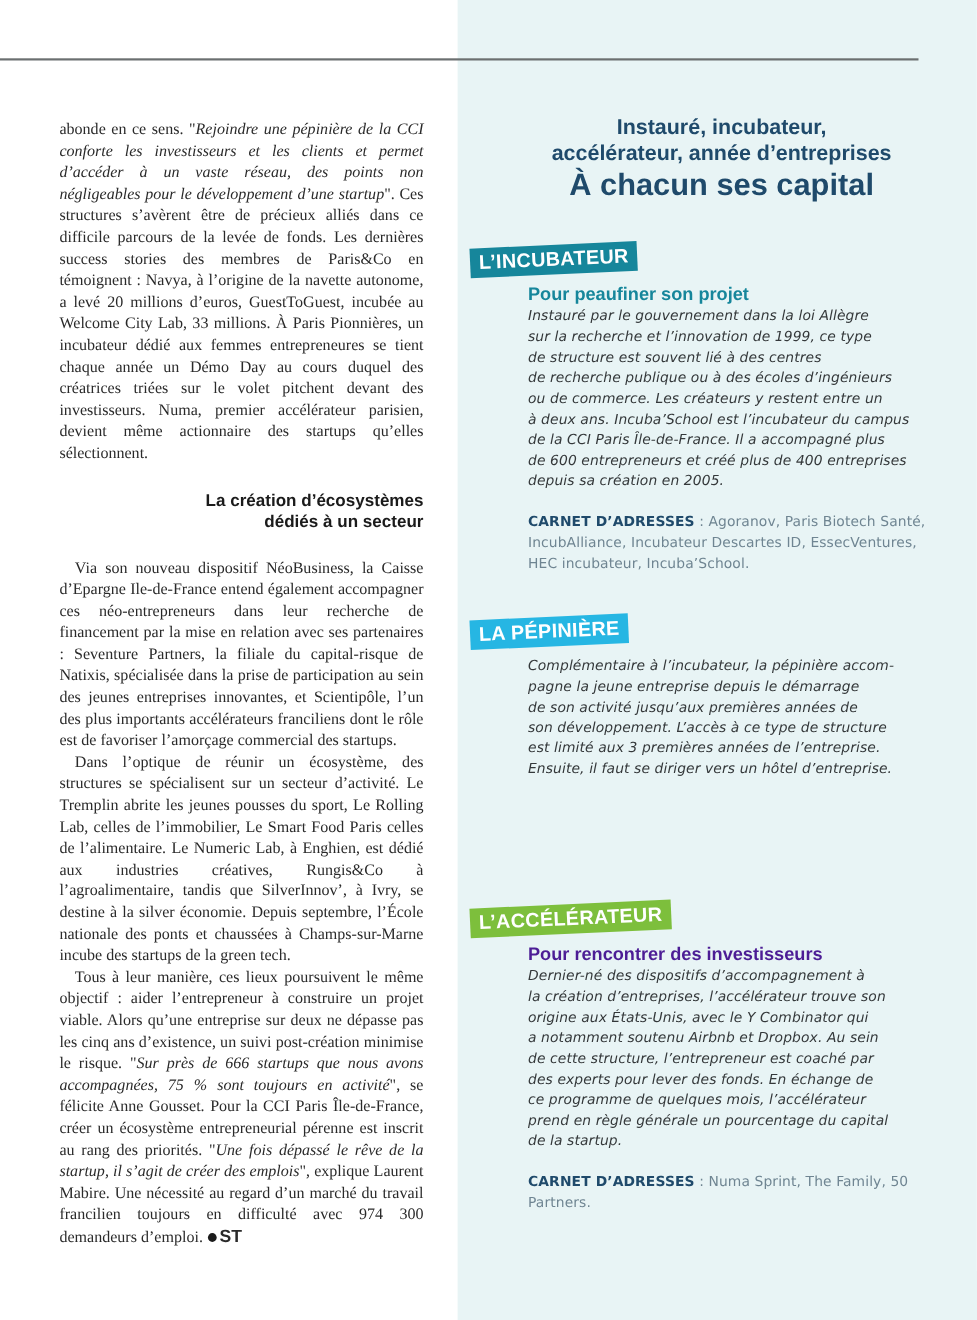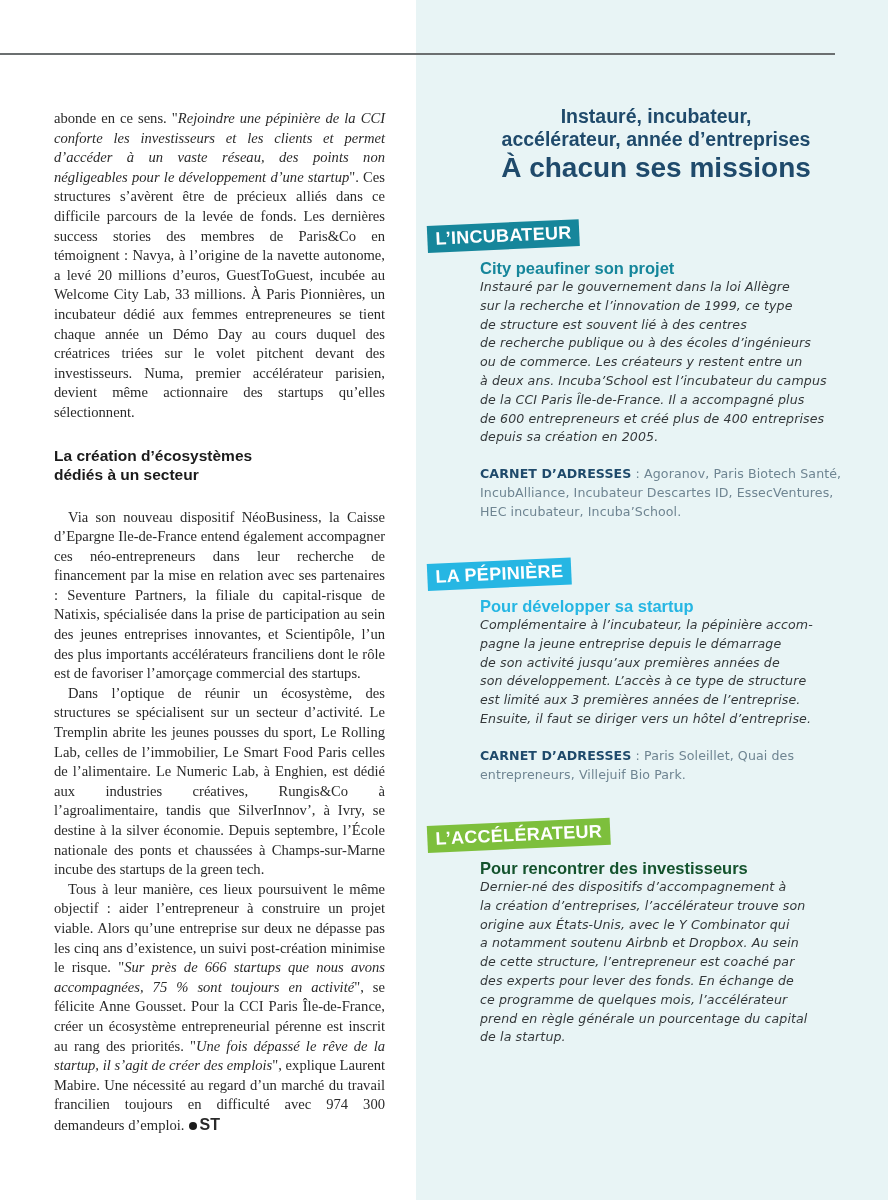--- a/index.html
+++ b/index.html
@@ -21,21 +21,21 @@
       font-family: "Liberation Serif", "DejaVu Serif", serif;
       font-size: 14.6px; line-height: 19.6px; color: #2a2a2a;
       text-align: justify; hyphens: manual;
     }
     .left-col p { margin: 0; }
     .left-col p.indent { text-indent: 14px; }
     .left-col em { }
     .subhead {
       font-family: "Liberation Sans", "DejaVu Sans", sans-serif;
       font-weight: bold; font-size: 15.5px; line-height: 19px;
-      color: #1b1b1b; text-align: left; margin: 23px 0 24px 0;
+      color: #1b1b1b; text-align: right; margin: 23px 0 24px 0;
     }
     .signoff-dot { display: inline-block; width: 8px; height: 8px; border-radius: 50%; background: #1b1b1b; margin: 0 3px 1px 4px; vertical-align: middle; }
     .signoff {
       font-family: "Liberation Sans", "DejaVu Sans", sans-serif;
       font-weight: bold; font-size: 16px;
     }
     
     .right-col {
       position: absolute; left: 416px; top: 0; width: 472px;
       font-family: "DejaVu Sans", "Liberation Sans", sans-serif;
@@ -84,62 +84,61 @@
 
   <p class="indent">Via son nouveau dispositif NéoBusiness, la Caisse d’Epargne Ile-de-France entend également accom­pagner ces néo-entrepreneurs dans leur recherche de financement par la mise en relation avec ses par­tenaires : Seventure Partners, la filiale du capital-risque de Natixis, spécialisée dans la prise de parti­cipation au sein des jeunes entreprises innovantes, et Scientipôle, l’un des plus importants accélérateurs franciliens dont le rôle est de favoriser l’amorçage commercial des startups.</p>
   <p class="indent">Dans l’optique de réunir un écosystème, des structures se spécialisent sur un secteur d’activité. Le Tremplin abrite les jeunes pousses du sport, Le Rolling Lab, celles de l’immobilier, Le Smart Food Paris celles de l’alimentaire. Le Numeric Lab, à En­ghien, est dédié aux industries créatives, Rungis&amp;Co à l’agroalimentaire, tandis que SilverInnov’, à Ivry, se destine à la silver économie. Depuis septembre, l’École nationale des ponts et chaussées à Champs-sur-Marne incube des startups de la green tech.</p>
   <p class="indent"><span>Tous à leur manière, ces lieux poursuivent le même objectif : aider l’entrepreneur à construire un projet viable. Alors qu’une entreprise sur deux ne dépasse pas les cinq ans d’existence, un suivi post-création minimise le risque. "</span><em>Sur près de 666 startups que nous avons accompagnées, 75 % sont toujours en activité</em><span>", se félicite Anne Gousset. Pour la CCI Paris Île-de-France, créer un écosystème entrepreneurial pérenne est inscrit au rang des priorités. "</span><em>Une fois dépassé le rêve de la startup, il s’agit de créer des emplois</em><span>", explique Laurent Mabire. Une nécessité au regard d’un marché du travail francilien toujours en difficulté avec 974 300 demandeurs d’emploi.</span><span class="signoff-dot"></span><span class="signoff">ST</span></p>
 </div>
 
 <div class="right-col">
   <div class="box-title">
     <div class="t1">Instauré, incubateur,</div>
     <div class="t1">accélérateur, année d’entreprises</div>
-    <div class="t2">À chacun ses missions</div>
+    <div class="t2">À chacun ses capital</div>
   </div>
 
   <div class="section" style="top:226px;">
     <div class="tag" style="background:#16869b;">L’INCUBATEUR</div>
     <div class="sec-content" style="top:32px;">
-      <h3 class="sec-heading" style="color:#16869b;">City peaufiner son projet</h3>
+      <h3 class="sec-heading" style="color:#16869b;">Pour peaufiner son projet</h3>
       <p class="sec-body">Instauré par le gouvernement dans la loi Allègre
 sur la recherche et l’innovation de 1999, ce type
 de structure est souvent lié à des centres
 de recherche publique ou à des écoles d’ingénieurs
 ou de commerce. Les créateurs y restent entre un
 à deux ans. Incuba’School est l’incubateur du campus
 de la CCI Paris Île-de-France. Il a accompagné plus
 de 600 entrepreneurs et créé plus de 400 entreprises
 depuis sa création en 2005.</p>
       <p class="sec-address"><span class="addr-label">CARNET D’ADRESSES</span><span> : Agoranov, Paris Biotech Santé, IncubAlliance, Incubateur Descartes ID, EssecVentures, HEC incubateur, Incuba’School.</span></p>
     </div>
   </div>
 
   <div class="section" style="top:564px;">
     <div class="tag" style="background:#26b6e3;">LA PÉPINIÈRE</div>
     <div class="sec-content" style="top:32px;">
-      <h3 class="sec-heading" style="color:#26b6e3;">Pour développer sa startup</h3>
       <p class="sec-body">Complémentaire à l’incubateur, la pépinière accom-
 pagne la jeune entreprise depuis le démarrage
 de son activité jusqu’aux premières années de
 son développement. L’accès à ce type de structure
 est limité aux 3 premières années de l’entreprise.
 Ensuite, il faut se diriger vers un hôtel d’entreprise.</p>
-      <p class="sec-address"><span class="addr-label">CARNET D’ADRESSES</span><span> : Paris Soleillet, Quai des entrepreneurs, Villejuif Bio Park.</span></p>
     </div>
   </div>
 
   <div class="section" style="top:826px;">
     <div class="tag" style="background:#7dbf3c;">L’ACCÉLÉRATEUR</div>
     <div class="sec-content" style="top:32px;">
-      <h3 class="sec-heading" style="color:#14532d;">Pour rencontrer des investisseurs</h3>
+      <h3 class="sec-heading" style="color:#4c1d95;">Pour rencontrer des investisseurs</h3>
       <p class="sec-body">Dernier-né des dispositifs d’accompagnement à
 la création d’entreprises, l’accélérateur trouve son
 origine aux États-Unis, avec le Y Combinator qui
 a notamment soutenu Airbnb et Dropbox. Au sein
 de cette structure, l’entrepreneur est coaché par
 des experts pour lever des fonds. En échange de
 ce programme de quelques mois, l’accélérateur
 prend en règle générale un pourcentage du capital
 de la startup.</p>
+      <p class="sec-address"><span class="addr-label">CARNET D’ADRESSES</span><span> : Numa Sprint, The Family, 50 Partners.</span></p>
     </div>
   </div>
 </div>
 
 </body></html>

